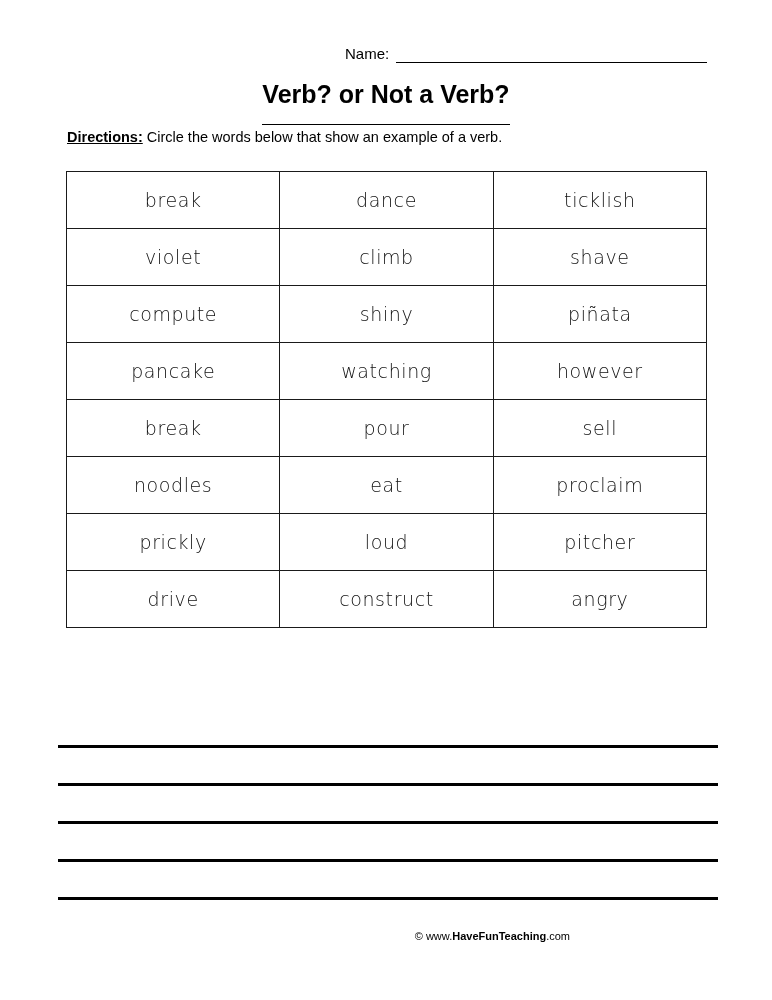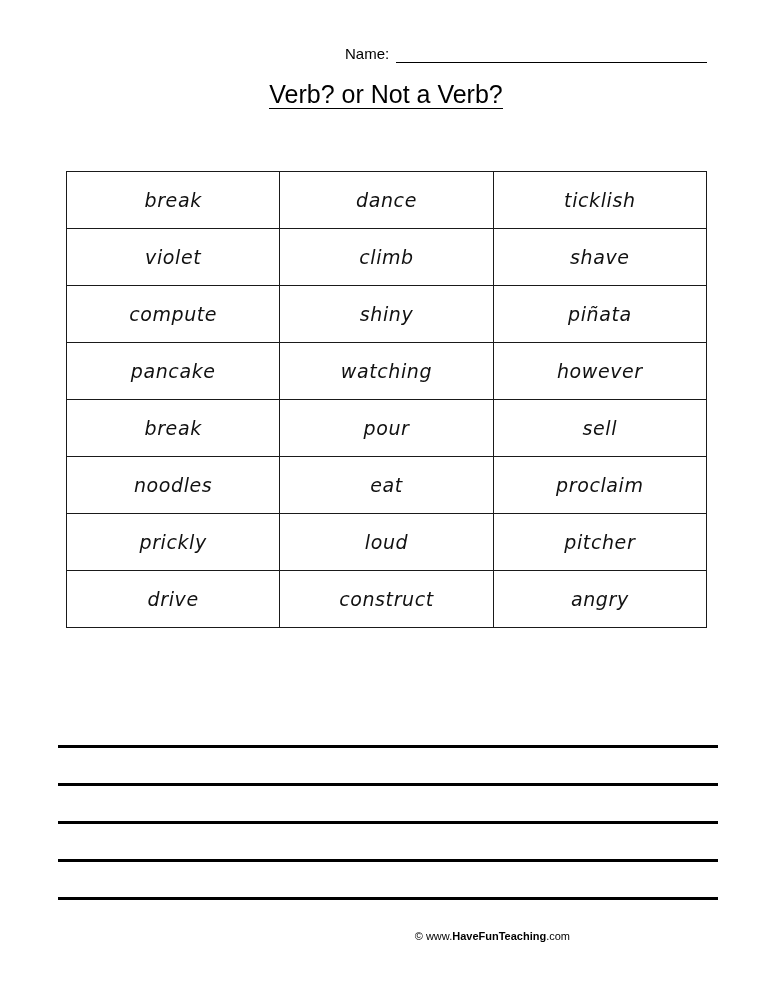--- a/index.html
+++ b/index.html
@@ -48,23 +48,23 @@
   .title {
     position: absolute;
     left: 0;
     top: 79px;
     width: 772px;
     text-align: center;
   }
   .title span {
     font-size: 25px;
     line-height: 30px;
-    font-weight: 400;
+    font-weight: 700;
     border-bottom: 1.7px solid #000;
-    padding-bottom: 0;
+    padding-bottom: 16px;
   }
 
   
   .directions {
     position: absolute;
     left: 67px;
     top: 128px;
     font-size: 14.5px;
     line-height: 19px;
     white-space: nowrap;
@@ -75,21 +75,20 @@
   }
 
   
   .word-table {
     position: absolute;
     left: 66px;
     top: 171px;
     width: 641px;
     border-collapse: collapse;
     table-layout: fixed;
-    font-style: italic;
   }
   .word-table td {
     border: 1.4px solid #1a1a1a;
     height: 54px;
     text-align: center;
     vertical-align: middle;
     font-family: "DejaVu Sans", sans-serif;
     font-size: 19px;
     font-weight: 300;
     letter-spacing: 0.6px;
@@ -138,20 +137,23 @@
 
   <div class="name-row">
     <span class="name-label">Name:</span>
     <span class="name-blank"></span>
   </div>
 
   <div class="title">
     <span>Verb? or Not a Verb?</span>
   </div>
 
+  <div class="directions">
+    <span class="dir-label">Directions:</span><span> Circle the words below that show an example of a verb.</span>
+  </div>
 
   <table class="word-table">
     <tbody>
       <tr>
         <td>break</td>
         <td>dance</td>
         <td>ticklish</td>
       </tr>
       <tr>
         <td>violet</td>

